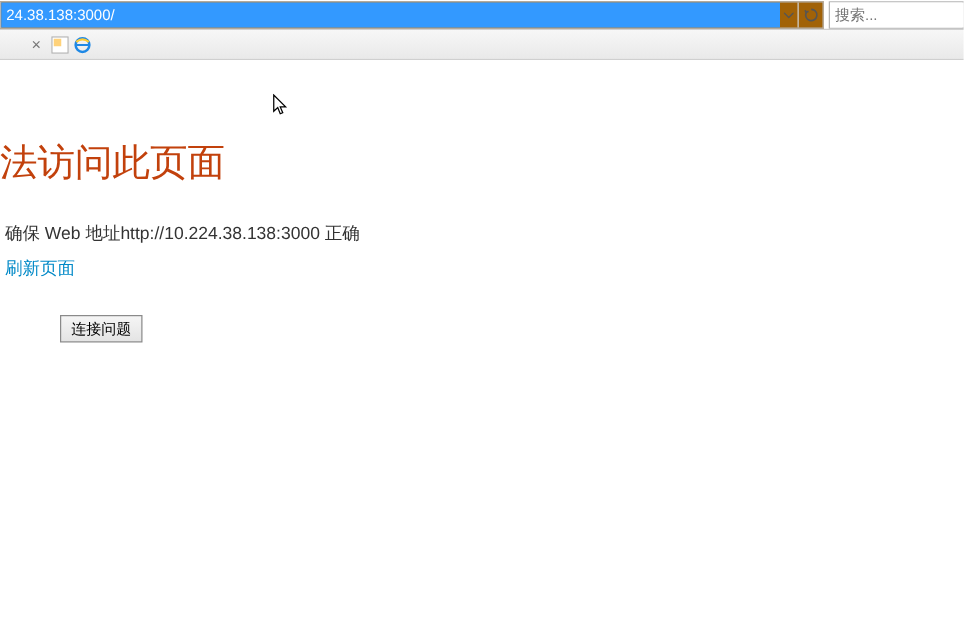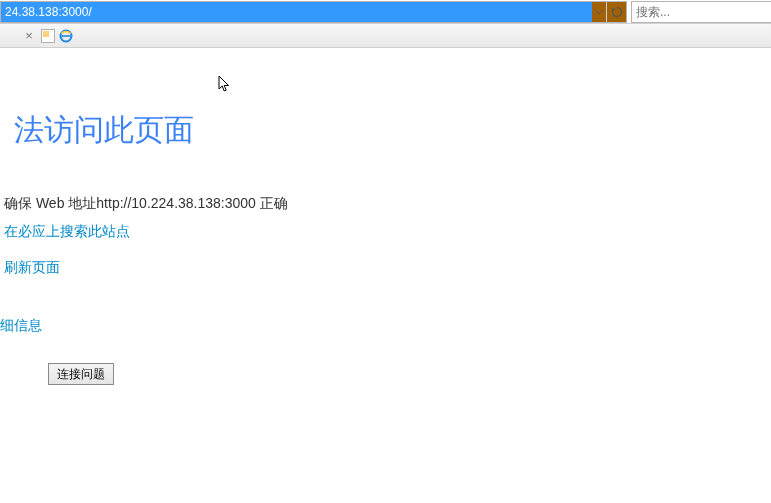--- a/index.html
+++ b/index.html
@@ -54,21 +54,21 @@
       width: 20px;
       height: 100%;
       display: flex;
       align-items: center;
       justify-content: center;
       border-left: 1px solid #d0d0d0;
       cursor: pointer;
       color: #555;
     }
     .search-wrap {
-      width: 140px;
+      width: 108px;
       display: flex;
       align-items: center;
       border: 1px solid #b5b5b5;
       background: #fff;
       margin: 1px 0 1px 2px;
       height: 22px;
     }
     .search-input {
       flex: 1;
       border: none;
@@ -109,30 +109,30 @@
       width: 16px;
       height: 16px;
       display: flex;
       align-items: center;
       justify-content: center;
     }
     .content {
       padding: 0;
     }
     .err-title {
-      color: #3b82f6;
+      color: #c2410c;
       font-size: 30px;
       font-weight: 400;
       margin: 62px 0 0 0;
-      padding-left: 14px;
+      padding-left: 0;
     }
     .err-msg {
       color: #333;
       font-size: 14px;
-      margin-top: 44px;
+      margin-top: 27px;
       padding-left: 4px;
     }
     .err-link {
       color: #0089c7;
       font-size: 14px;
       margin-top: 10px;
       padding-left: 4px;
       cursor: pointer;
       display: block;
     }
@@ -198,23 +198,21 @@
       <circle cx="7" cy="7" r="5.5" fill="none" stroke="#1e88e5" stroke-width="2"></circle>
       <path d="M2 4.5 Q7 0.5 12 4.5" fill="none" stroke="#ffcc33" stroke-width="1.6"></path>
       <rect x="2.5" y="6.2" width="9" height="1.6" fill="#1e88e5"></rect>
     </svg>
   </div>
 </div>
 
 <div class="content">
   <h1 class="err-title">法访问此页面</h1>
   <div class="err-msg">确保 Web 地址http://10.224.38.138:3000 正确</div>
-  <a class="err-link">在必应上搜索此站点</a>
   <a class="err-link">刷新页面</a>
-  <div class="err-details">细信息</div>
   <button class="fix-btn">连接问题</button>
 </div>
 
 <div class="cursor">
   <svg width="14" height="18" viewBox="0 0 14 18">
     <path d="M1 1 L1 14 L4.2 11 L6.2 16 L8.2 15.2 L6.2 10.5 L10.5 10.5 Z" fill="#fff" stroke="#000" stroke-width="1"></path>
   </svg>
 </div>
 
 </body></html>

